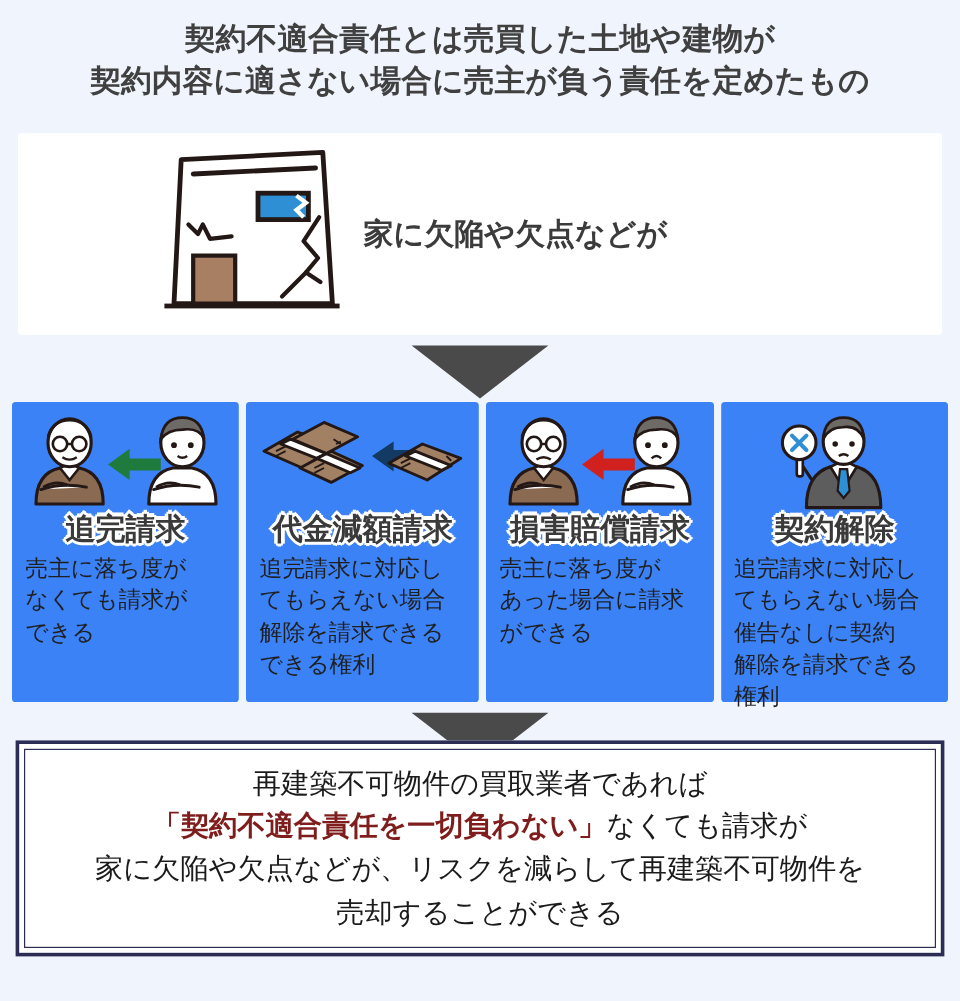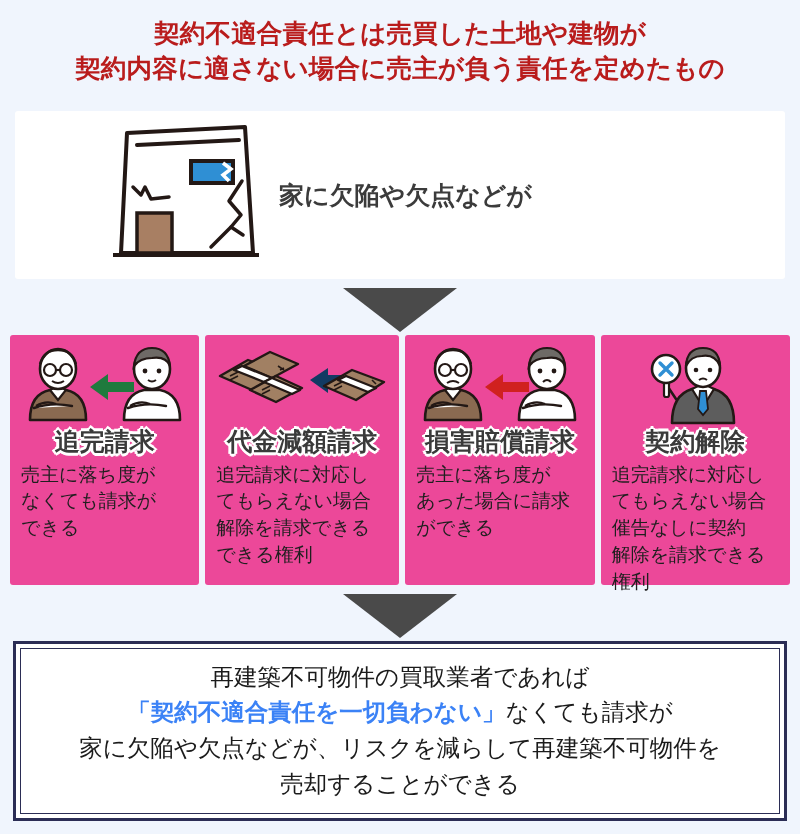--- a/index.html
+++ b/index.html
@@ -17,42 +17,42 @@
   }
 
   
   .title-block {
     width: 100%;
     padding-top: 16px;
     text-align: center;
     line-height: 1.38;
     font-size: 25.5px;
     font-weight: 700;
-    color: #b91c1c;
+    color: #404040;
     letter-spacing: 0.2px;
   }
   .title-line { display: block; white-space: nowrap; }
 
   
   .house-panel {
     position: absolute;
     left: 15px;
     top: 111px;
     width: 770px;
     height: 168px;
     background: #ffffff;
     border-radius: 3px;
     box-sizing: border-box;
   }
   .house-inner {
     position: absolute;
     inset: 0;
     display: flex;
     align-items: center;
-    padding-left: 96px;
+    padding-left: 120px;
   }
   .house-art { width: 150px; height: 140px; flex: none; }
   .house-caption {
     margin-left: 18px;
     font-size: 25px;
     font-weight: 700;
     line-height: 1.3;
     color: #3b3b3b;
     -webkit-text-stroke: 0px;
     text-shadow:
@@ -81,21 +81,21 @@
     position: absolute;
     left: 10px;
     top: 335px;
     width: 780px;
     height: 250px;
     display: flex;
     gap: 6px;
   }
   .card {
     flex: 1 1 0;
-    background: #ec4899;
+    background: #3b82f6;
     border-radius: 3px;
     box-sizing: border-box;
     padding: 8px 9px 6px 9px;
     display: flex;
     flex-direction: column;
     align-items: center;
   }
   .card-art {
     height: 84px;
     display: flex;
@@ -122,21 +122,21 @@
     color: #1f1f1f;
     text-align: left;
     font-weight: 400;
     padding-left: 2px;
   }
 
   
   .conclusion {
     position: absolute;
     left: 13px;
-    top: 641px;
+    top: 617px;
     width: 774px;
     height: 180px;
     background: #ffffff;
     border: 3px solid #2b2d55;
     box-sizing: border-box;
     padding: 4px;
   }
   .conclusion-inner {
     width: 100%;
     height: 100%;
@@ -146,21 +146,21 @@
     flex-direction: column;
     align-items: center;
     justify-content: center;
     text-align: center;
     font-size: 23.5px;
     line-height: 1.52;
     font-weight: 400;
     color: #1b1b1b;
   }
   .conclusion-inner .cline { display: block; white-space: nowrap; }
-  .hl-red { color: #3b82f6; font-weight: 700; }
+  .hl-red { color: #7f1d1d; font-weight: 700; }
 </style>
 </head>
 <body>
 
 <div class="title-block">
   <span class="title-line">契約不適合責任とは売買した土地や建物が</span>
   <span class="title-line">契約内容に適さない場合に売主が負う責任を定めたもの</span>
 </div>
 
 <div class="house-panel">

